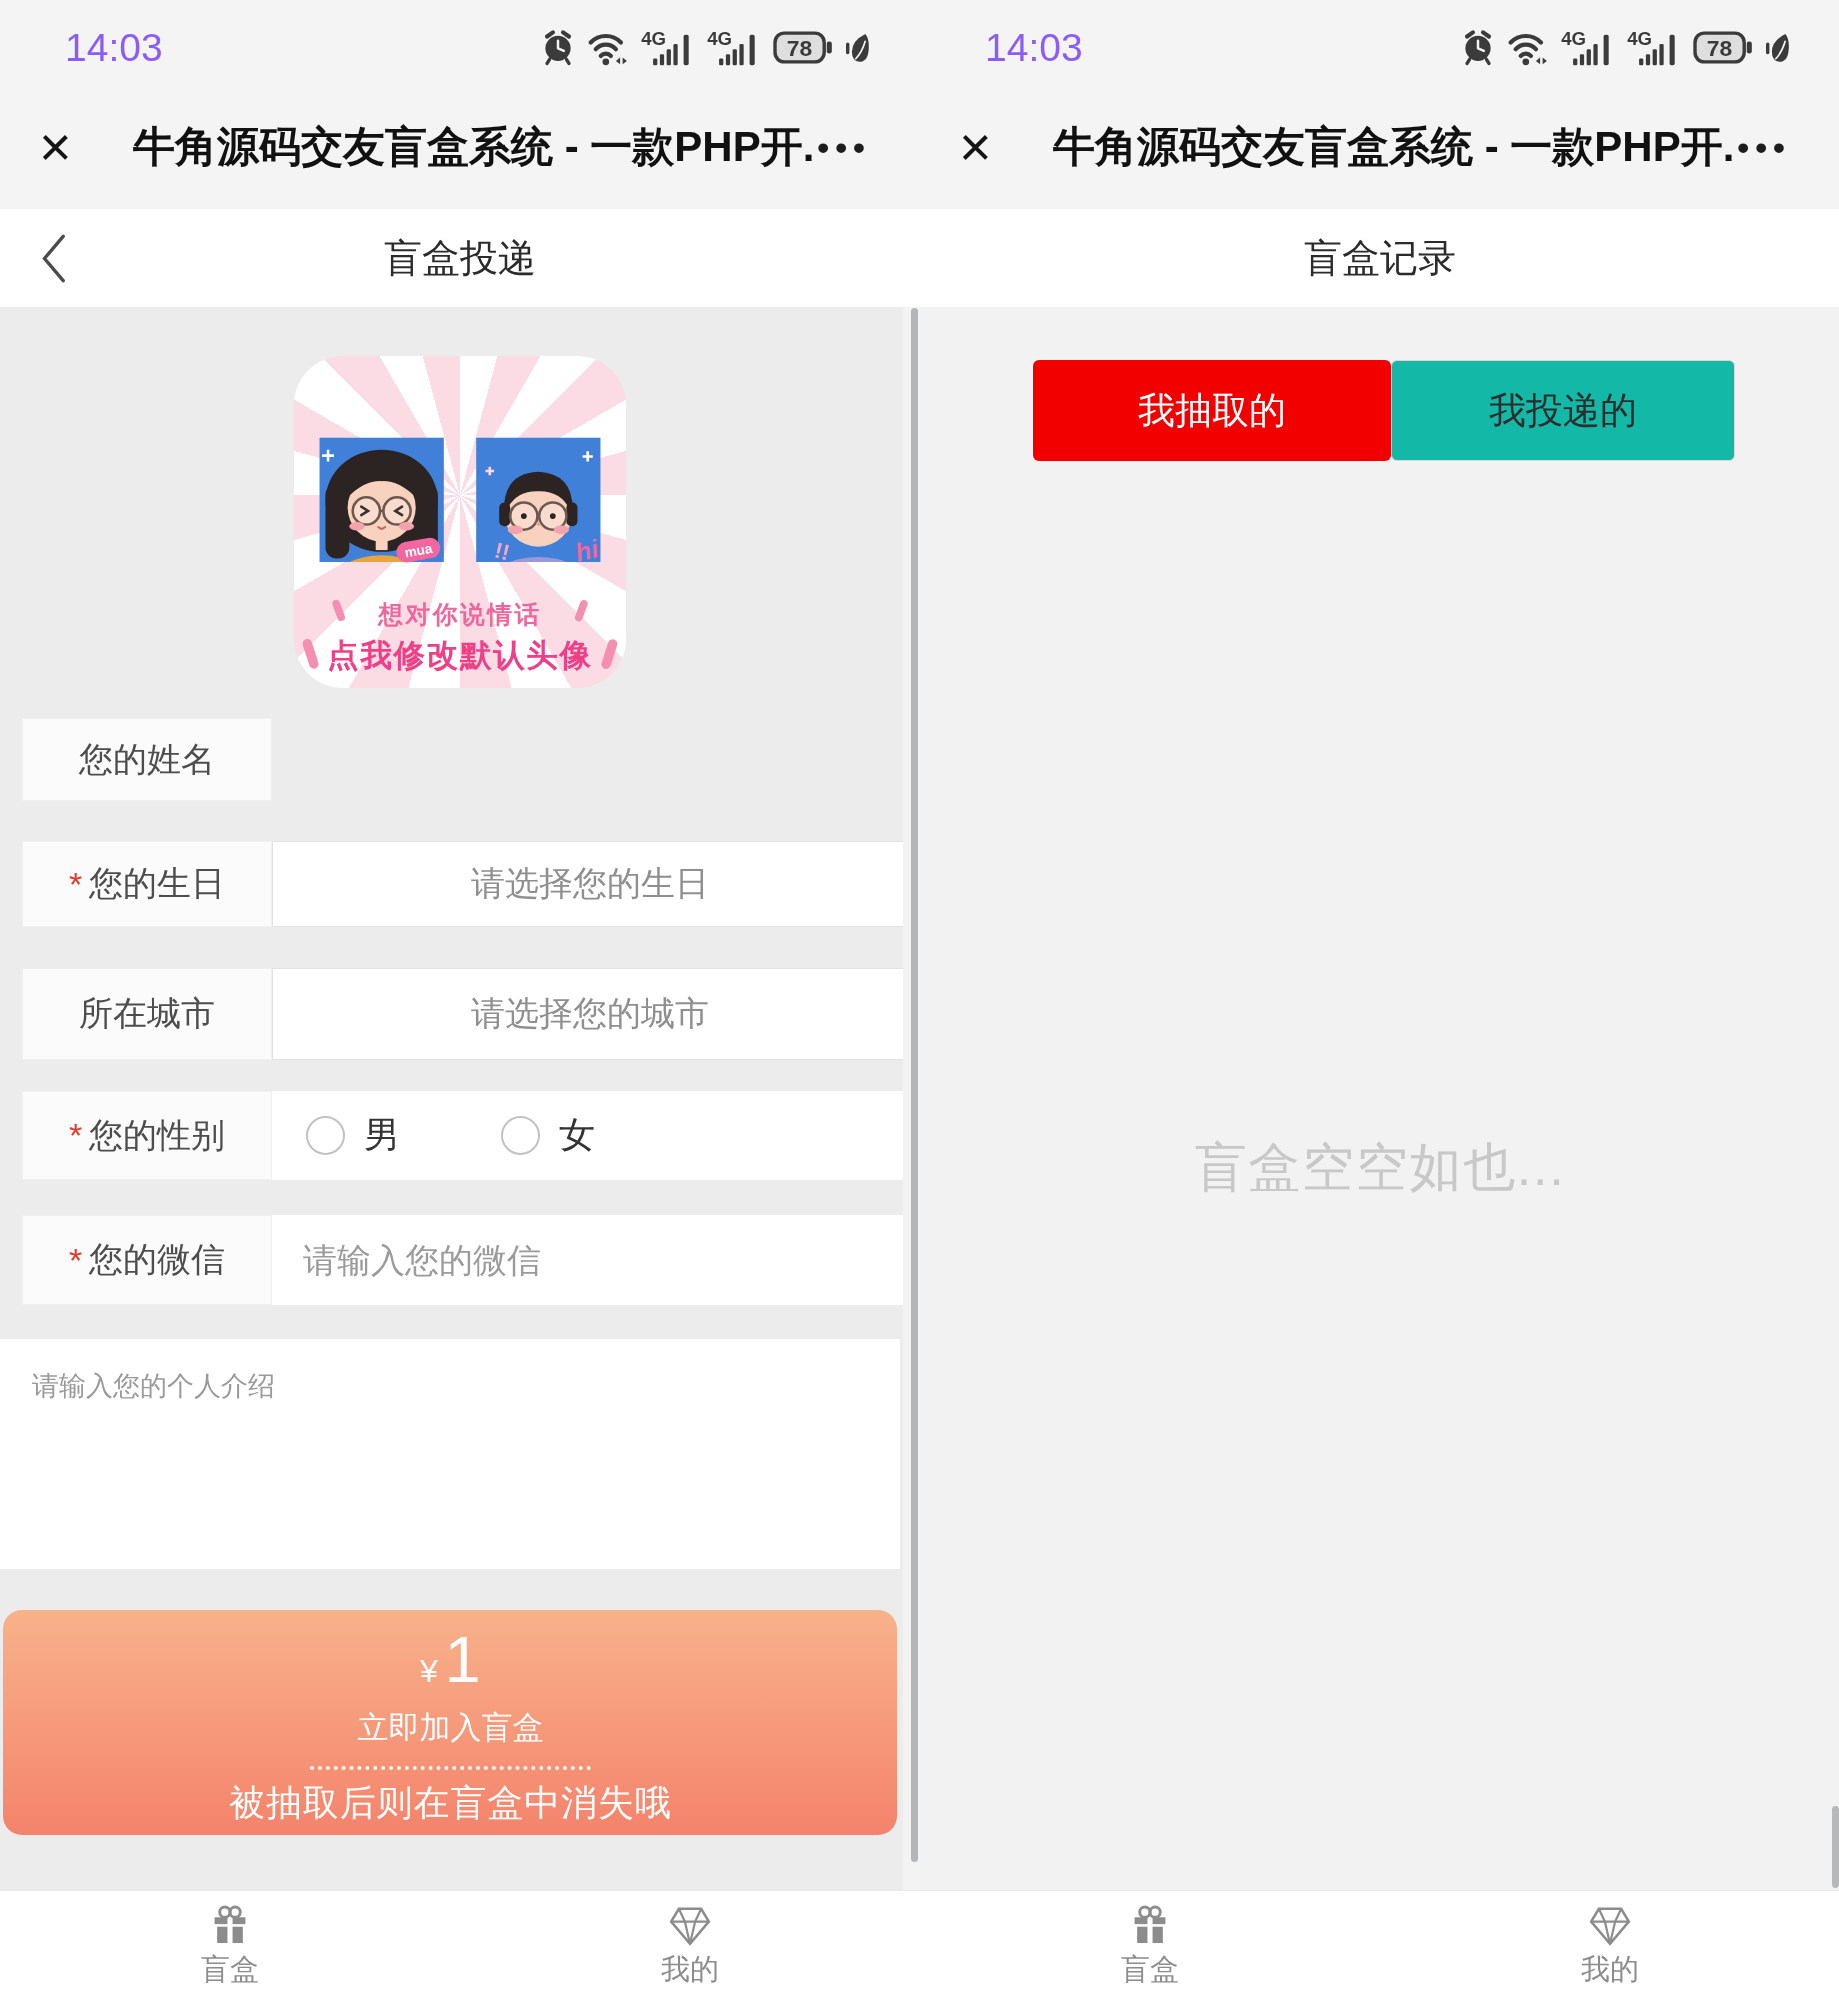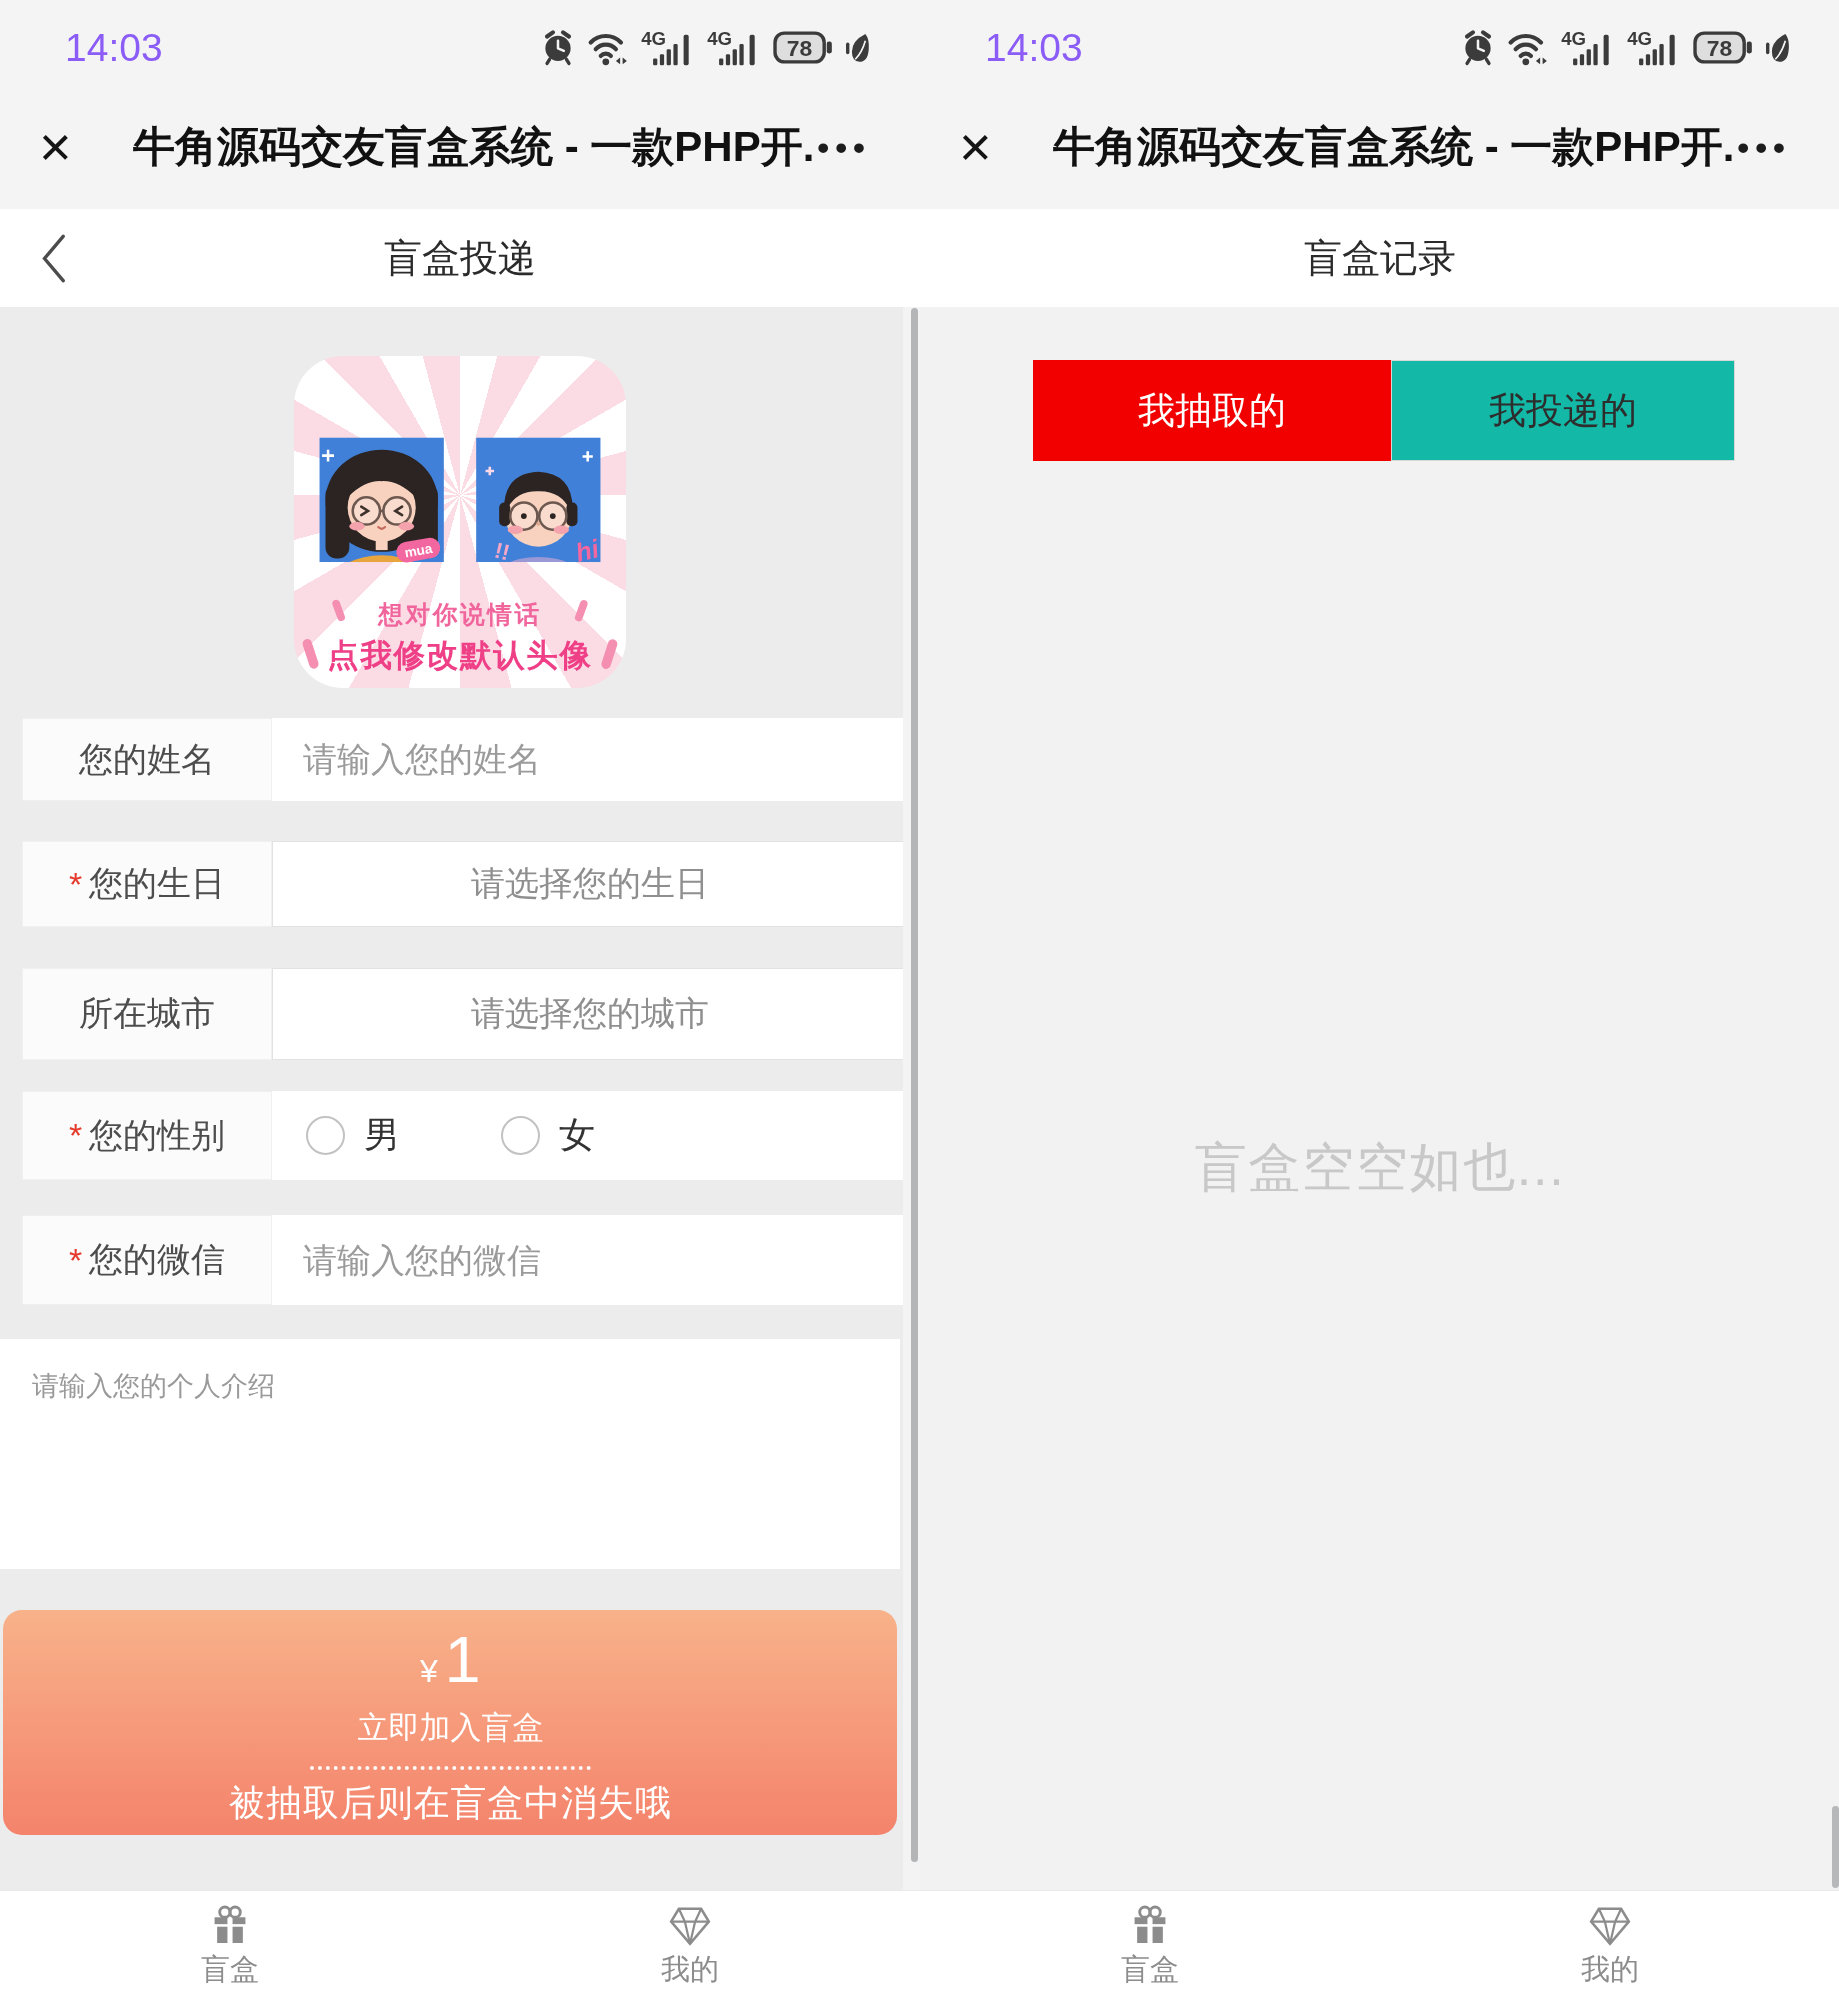--- a/index.html
+++ b/index.html
@@ -67,21 +67,21 @@
               display:flex;flex-direction:column;align-items:center;color:#fff;box-sizing:border-box;padding-top:17px;}
   .price{display:flex;align-items:baseline;line-height:1;}
   .price .cur{font-size:32px;margin-right:6.8px;}
   .price .amt{font-size:65px;font-weight:400;}
   .act{font-size:31px;margin-top:15.3px;}
   .dotline{width:281px;border-top:4.3px dotted rgba(255,255,255,.95);margin-top:17px;}
   .note{font-size:36px;font-weight:500;margin-top:8.5px;letter-spacing:0.9px;}
 
   
   .rec-tabs{position:absolute;left:113px;top:53px;height:101px;display:flex;}
-  .tab{display:flex;align-items:center;justify-content:center;font-size:37px;box-sizing:border-box;}
+  .tab{display:flex;align-items:center;justify-content:center;font-size:37px;box-sizing:border-box;border-radius:6px;}
   .tab.active{width:358px;background:#f20000;color:#fff;}
   .tab.inactive{width:344px;background:#14b8a6;border:1.7px solid #d8d8d8;color:#2d2d2d;}
   .empty-text{position:absolute;left:0;top:826px;width:100%;text-align:center;font-size:52px;color:#c8c8c8;
               letter-spacing:1.7px;}
 
   
   .tabbar{height:104px;background:#fff;border-top:1.7px solid #e9e9e9;display:flex;box-sizing:border-box;}
   .tb-item{width:50%;display:flex;flex-direction:column;align-items:center;justify-content:center;gap:6.8px;}
   .tb-label{font-size:29px;color:#8c8c8c;line-height:1;}
 </style>
@@ -212,23 +212,20 @@
         <rect x="14" y="332" width="11" height="36" rx="5.5" fill="#f48fb1" transform="rotate(-18 19 350)"></rect>
         <rect x="365" y="332" width="11" height="36" rx="5.5" fill="#f48fb1" transform="rotate(18 370 350)"></rect>
         <text x="195" y="364" text-anchor="middle" font-size="37" font-weight="bold" fill="#ee3f87" letter-spacing="2">点我修改默认头像</text>
       </svg>
     </div>
 
     <div class="frow" style="top:411px;height:83px;">
       <div class="flabel">
         <span>您的姓名</span>
       </div>
-      <div class="fvalue">
-        <input type="text" placeholder="请输入您的姓名" style="">
-      </div>
     </div>
 
     <div class="frow" style="top:534px;height:86px;">
       <div class="flabel">
         <span class="req">*</span>
         <span>您的生日</span>
       </div>
       <div class="fvalue picker">请选择您的生日</div>
     </div>
 

